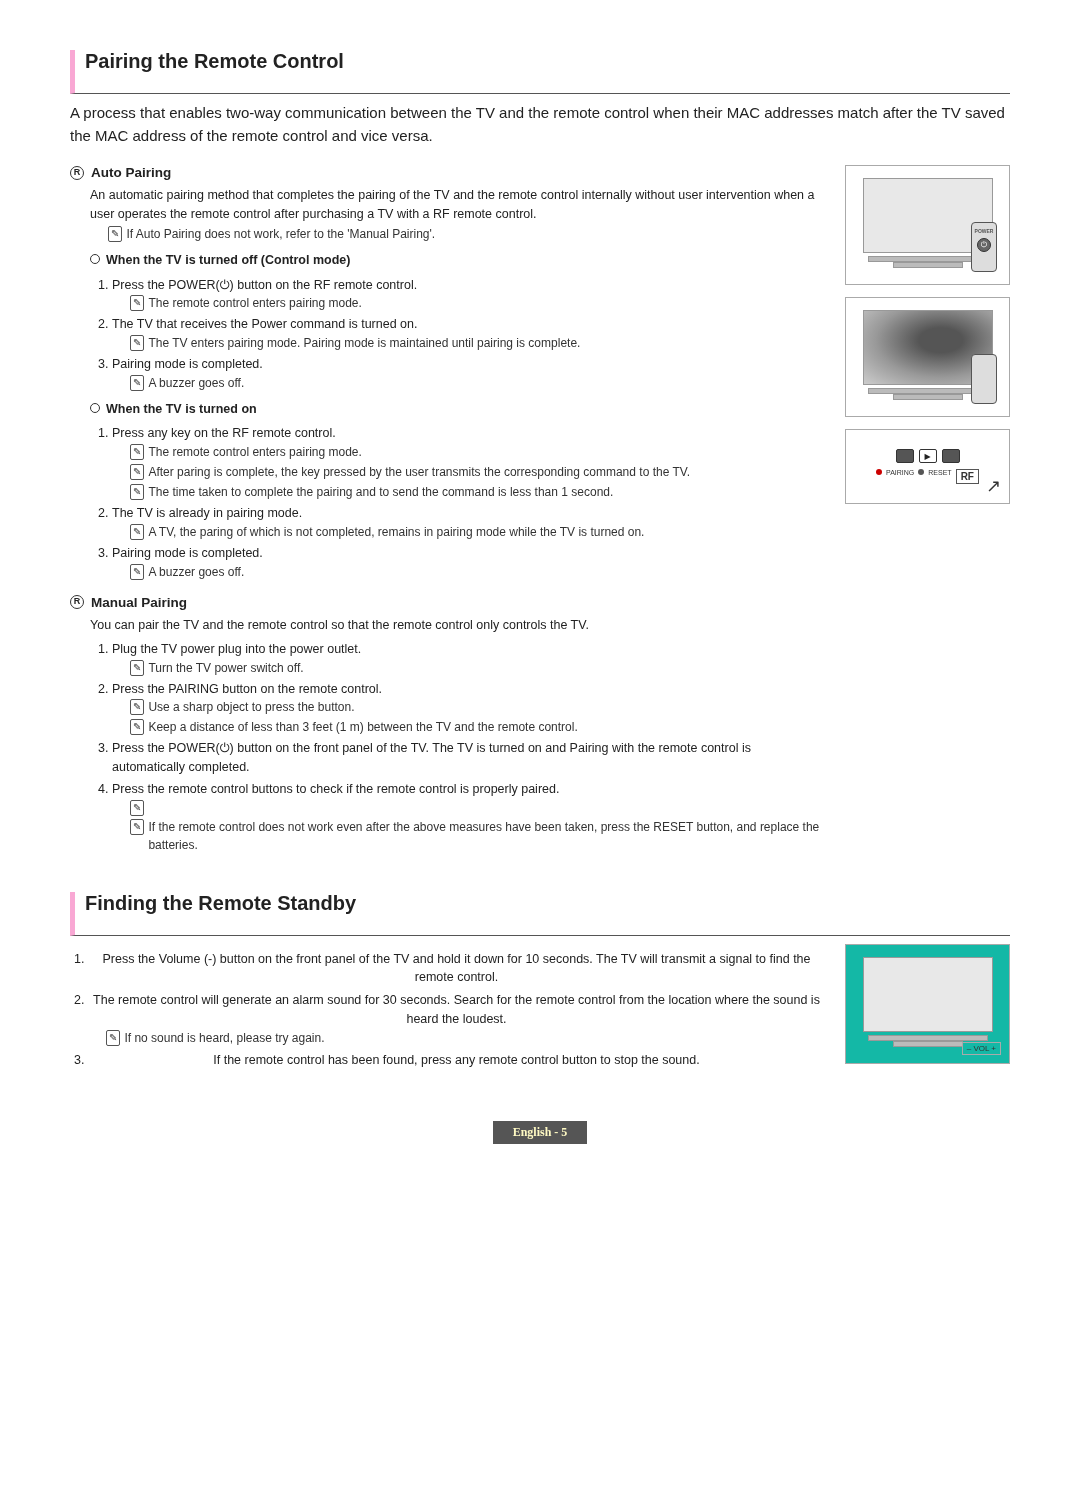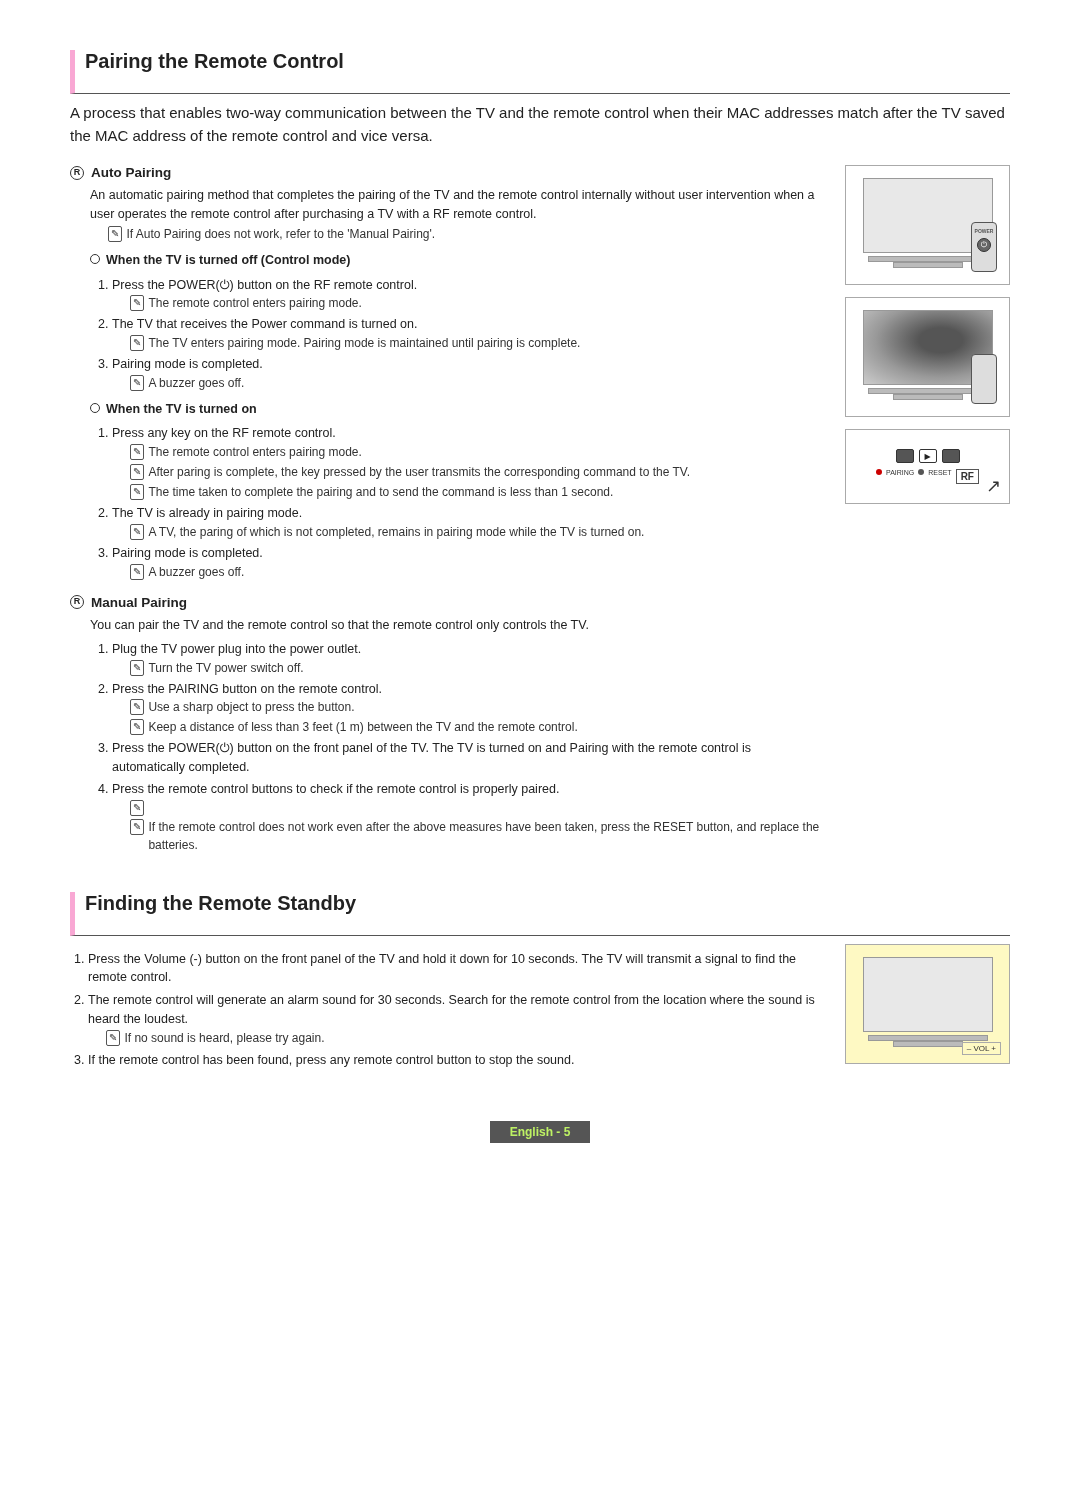--- a/index.html
+++ b/index.html
@@ -259,21 +259,21 @@
       font-size: 10px;
       font-weight: bold;
       border: 1.5px solid #555;
       padding: 1px 4px;
     }
 
     .tv-image-box3 {
       border: 1.5px solid #aaa;
       width: 165px;
       height: 120px;
-      background: #fef9c3;
+      background: #14b8a6;
       position: relative;
       overflow: hidden;
     }
 
     .tv-vol-label {
       position: absolute;
       bottom: 8px;
       right: 8px;
       font-size: 8px;
       color: #333;
@@ -283,24 +283,25 @@
 
     .page-footer {
       text-align: center;
       margin-top: 40px;
       padding-top: 6px;
     }
 
     .footer-label {
       display: inline-block;
       background: #555;
-      color: #bef264;
+      color: #fef9c3;
       font-size: 12px;
       padding: 4px 20px;
       font-weight: bold;
+      font-family: Liberation Serif, serif;
     }
 
     b { font-weight: normal; }
   </style>
 </head>
 <body>
 
 <h1 class="section-title">Pairing the Remote Control</h1>
 
 <p class="section-intro">A process that enables two-way communication between the TV and the remote control when their MAC addresses match after the TV saved the MAC address of the remote control and vice versa.</p>
@@ -471,21 +472,21 @@
       </div>
       <div style="position:absolute; bottom:6px; right:8px; font-size:18px; color:#333;">↗</div>
     </div>
   </div>
 </div>
 
 <h1 class="section-title" style="margin-top:24px;">Finding the Remote Standby</h1>
 
 <div class="content-with-image">
   <div class="text-content">
-    <ol class="steps" style="margin-left:18px; margin-top:6px;">
+    <ol class="steps" style="margin-left:18px; margin-top:6px;text-align:center;">
       <li>
         Press the Volume (-) button on the front panel of the TV and hold it down for 10 seconds. The TV will transmit a signal to find the remote control.
       </li>
       <li style="margin-top:4px;">
         The remote control will generate an alarm sound for 30 seconds. Search for the remote control from the location where the sound is heard the loudest.
         <div class="note">
           <span class="note-icon">✎</span>
           <span>If no sound is heard, please try again.</span>
         </div>
       </li>

